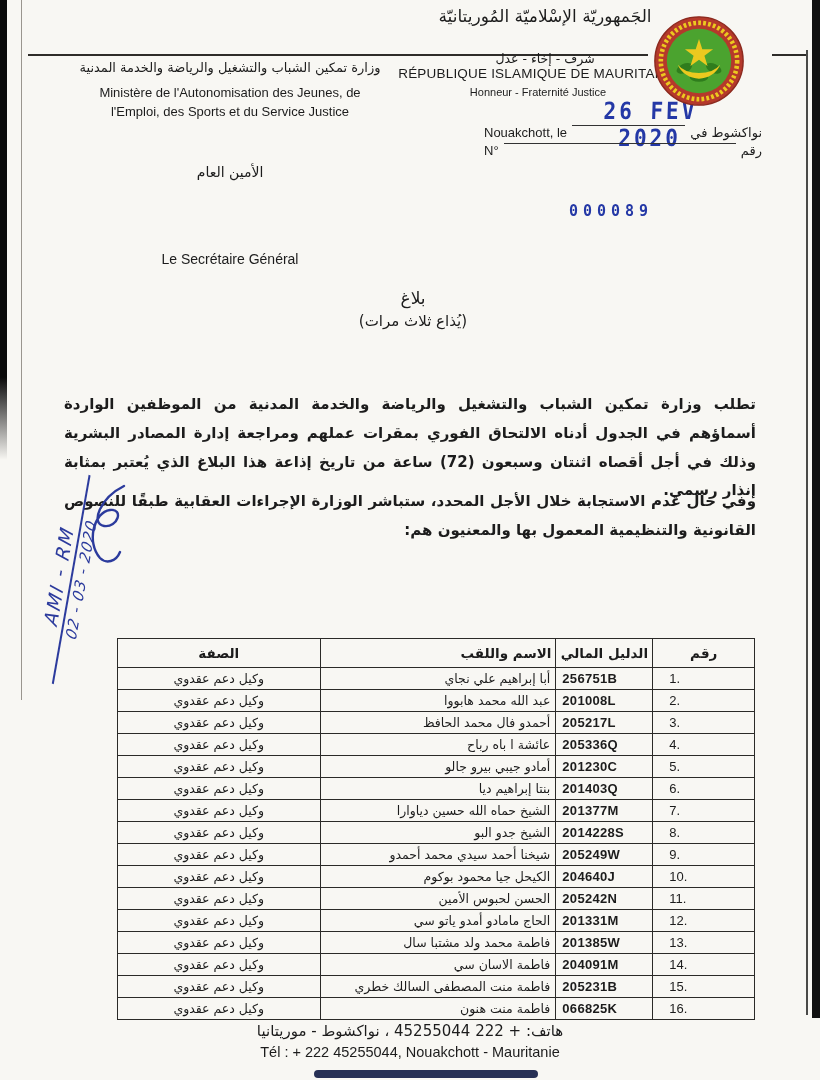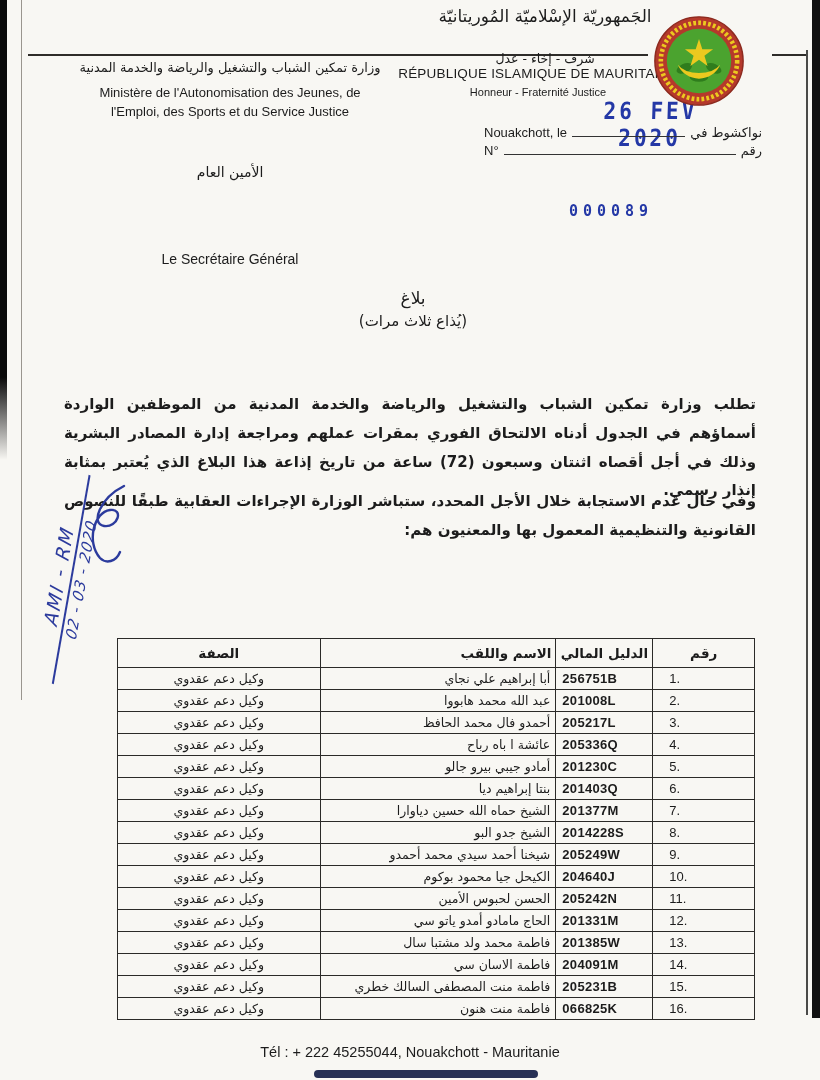--- a/index.html
+++ b/index.html
@@ -16,21 +16,21 @@
   .edge-right-strip{left:812px;top:0;width:8px;height:1018px;background:#111;}
   .hrule{height:2px;background:#2e2c29;}
   
   .ar-title{left:390px;top:6px;width:310px;font-size:17px;}
   .ar-motto{left:390px;top:36px;width:310px;font-size:12.5px;margin-top:15px;}
   .fr-title{left:388px;top:66px;width:300px;font-size:13.5px;letter-spacing:.2px;}
   .fr-motto{left:388px;top:86px;width:300px;font-size:11px;}
   .date-stamp{left:575px;top:101px;width:150px;text-align:center;
       font-family:"DejaVu Sans Mono",monospace;font-weight:bold;font-size:21px;
       color:var(--stamp_blue);letter-spacing:3px;transform:scaleY(1.12) skewX(-2deg);}
-  .blank-row{display:flex;align-items:flex-end;font-size:13px;}
+  .blank-row{display:flex;align-items:flex-start;font-size:13px;}
   .blank-row .fill{flex:1;border-bottom:1.6px solid #333;margin:0 5px 3px 5px;}
   .nk-row{left:484px;top:125px;width:278px;}
   .no-row{left:484px;top:143px;width:278px;}
   .reg-stamp{left:536px;top:172px;width:150px;text-align:center;
       font-family:"DejaVu Sans Mono",monospace;font-weight:bold;font-size:15px;
       color:var(--stamp_blue);letter-spacing:5px;margin-top:30px;}
   
   .min-ar{left:45px;top:60px;width:370px;font-size:13px;}
   .min-fr{left:45px;top:84px;width:370px;font-size:13px;line-height:1.45;}
   .office-ar{left:120px;top:164px;width:220px;font-size:14px;}
@@ -244,16 +244,17 @@
         </tr>
         <tr>
           <td class="col-num">16.</td>
           <td class="col-id">066825K</td>
           <td class="col-name">فاطمة منت هنون</td>
           <td class="col-title">وكيل دعم عقدوي</td>
         </tr>
       </tbody>
   </table>
 
+  <div class="abs ctr b foot-ar">هاتف: + 222 45255044 ، نواكشوط - موريتانيا</div>
   <div class="abs ctr b lat foot-fr">Tél : + 222 45255044, Nouakchott - Mauritanie</div>
 
   <div class="abs bottom-bar"></div>
 </div>
 
 </body></html>

